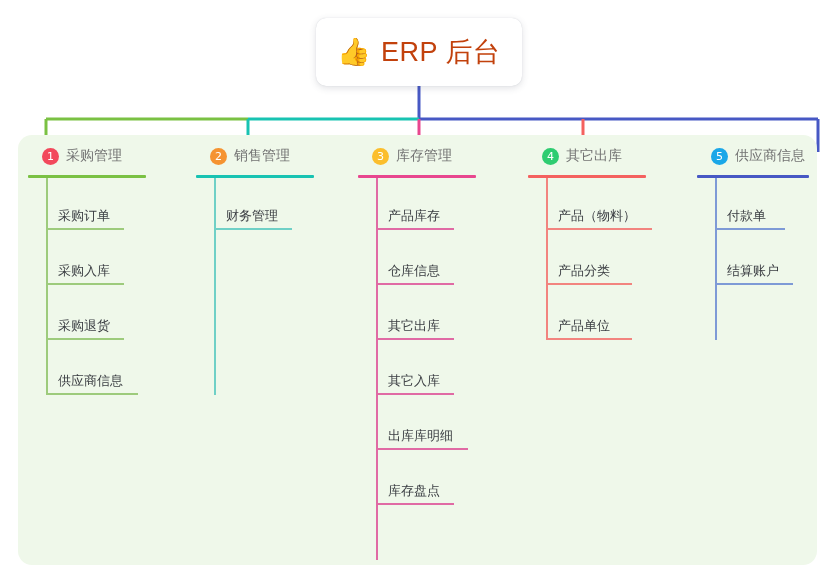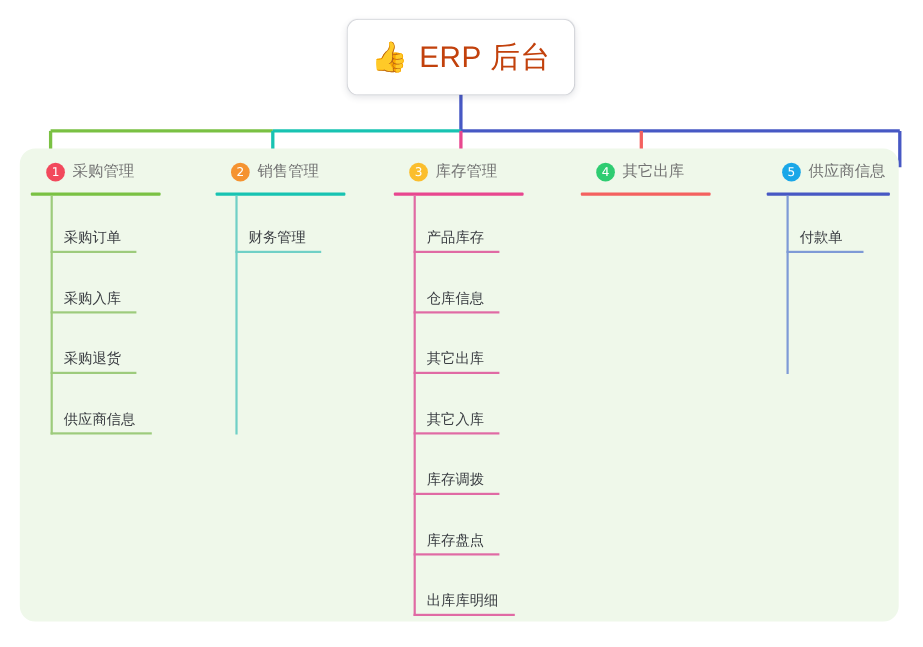--- a/index.html
+++ b/index.html
@@ -217,49 +217,64 @@
           </div>
           <div class="leaf">
             <span class="leaf-text">其它出库</span>
             <div class="leaf-rule" style="background: rgb(224, 106, 164); width: 78px;"></div>
           </div>
           <div class="leaf">
             <span class="leaf-text">其它入库</span>
             <div class="leaf-rule" style="background: rgb(224, 106, 164); width: 78px;"></div>
           </div>
           <div class="leaf">
-            <span class="leaf-text">库存调拨</span>
-            <div class="leaf-rule" style="background: rgb(224, 106, 164); width: 78px;"></div>
-          </div>
-          <div class="leaf">
-            <span class="leaf-text">库存盘点</span>
-            <div class="leaf-rule" style="background: rgb(224, 106, 164); width: 78px;"></div>
-          </div>
-          <div class="leaf">
             <span class="leaf-text">出库库明细</span>
             <div class="leaf-rule" style="background: rgb(224, 106, 164); width: 92px;"></div>
           </div>
+          <div class="leaf">
+            <span class="leaf-text">库存盘点</span>
+            <div class="leaf-rule" style="background: rgb(224, 106, 164); width: 78px;"></div>
+          </div>
         </div>
       </div>
       <div class="column" style="left: 528px; width: 165px;">
         <div class="col-header">
           <span class="badge" style="background: rgb(46, 204, 113);">4</span>
           <span class="col-title">其它出库</span>
         </div>
         <div class="col-rule" style="background: rgb(244, 97, 95); width: 118px;"></div>
+        <div class="leaves" style="height: 165px;">
+          <div class="spine" style="background: rgb(242, 132, 127); height: 162px;"></div>
+          <div class="leaf">
+            <span class="leaf-text">产品（物料）</span>
+            <div class="leaf-rule" style="background: rgb(242, 132, 127); width: 106px;"></div>
+          </div>
+          <div class="leaf">
+            <span class="leaf-text">产品分类</span>
+            <div class="leaf-rule" style="background: rgb(242, 132, 127); width: 86px;"></div>
+          </div>
+          <div class="leaf">
+            <span class="leaf-text">产品单位</span>
+            <div class="leaf-rule" style="background: rgb(242, 132, 127); width: 86px;"></div>
+          </div>
+        </div>
       </div>
       <div class="column" style="left: 697px; width: 120px;">
         <div class="col-header">
           <span class="badge" style="background: rgb(26, 167, 232);">5</span>
           <span class="col-title">供应商信息</span>
         </div>
         <div class="col-rule" style="background: rgb(71, 88, 196); width: 112px;"></div>
         <div class="leaves" style="height: 165px;">
           <div class="spine" style="background: rgb(126, 154, 214); height: 162px;"></div>
           <div class="leaf">
             <span class="leaf-text">付款单</span>
             <div class="leaf-rule" style="background: rgb(126, 154, 214); width: 70px;"></div>
           </div>
+          <div class="leaf">
+            <span class="leaf-text">结算账户</span>
+            <div class="leaf-rule" style="background: rgb(126, 154, 214); width: 78px;"></div>
+          </div>
         </div>
       </div>
     </div>
 
 </div>
 
 </body></html>

